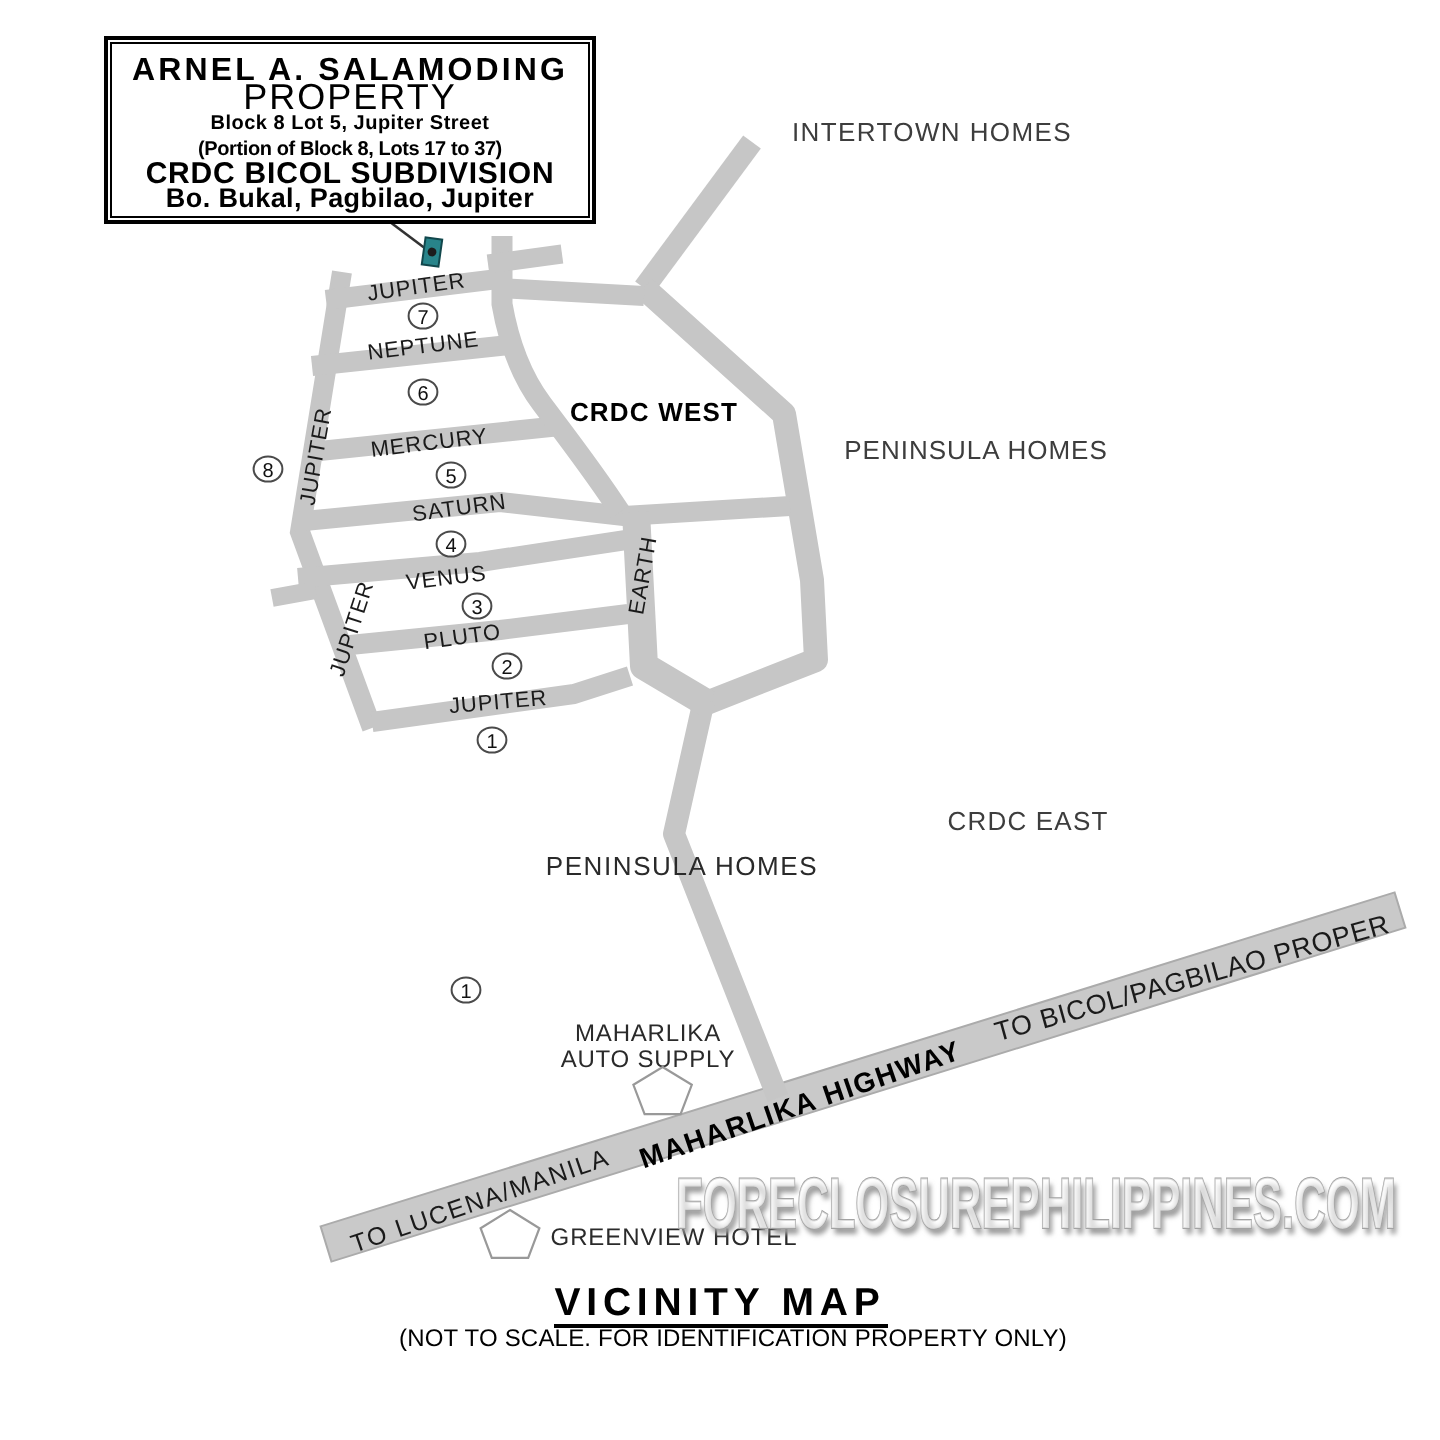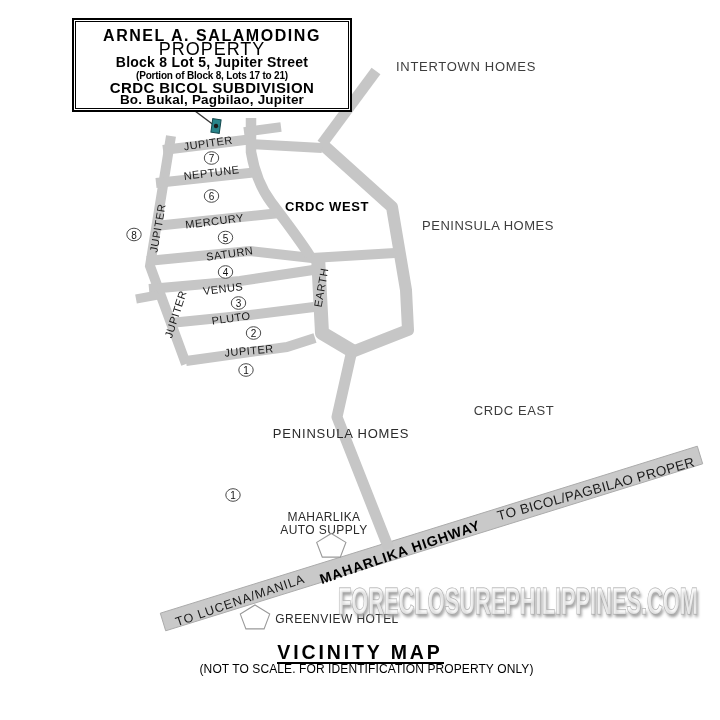--- a/index.html
+++ b/index.html
@@ -177,30 +177,30 @@
     <defs>
           <filter id="wblur" x="-10%" y="-10%" width="120%" height="130%">
             <feGaussianBlur stdDeviation="1.4"></feGaussianBlur>
           </filter>
         </defs>
     <text x="338" y="614" textLength="360" lengthAdjust="spacingAndGlyphs" fill="#9c9c9c" filter="url(#wblur)" transform="translate(1.5,3)">FORECLOSUREPHILIPPINES.COM</text>
     <text x="338" y="614" textLength="360" lengthAdjust="spacingAndGlyphs" fill="#ffffff" fill-opacity="0.62" stroke="#a3a3a3" stroke-width="1" style="paint-order:stroke fill">FORECLOSUREPHILIPPINES.COM</text>
   </g>
 </svg>
 
-<div style="position:absolute;left:72px;top:18px;width:242px;height:90px;border:2px solid #000;background:#fff;padding-left:34px;">
+<div style="position:absolute;left:52px;top:18px;width:242px;height:90px;border:2px solid #000;background:#fff;">
   <div style="position:absolute;left:1px;top:1px;right:1px;bottom:1px;border:1px solid #000;"></div>
 
   <div class="tl" style="top:15.5px;font-size:16px;font-weight:bold;letter-spacing:1.55px;">ARNEL A. SALAMODING</div>
 
   <div class="tl" style="top:29px;font-size:18px;letter-spacing:1px;">PROPERTY</div>
 
-  <div class="tl" style="top:42px;font-size:14px;font-weight:bold;letter-spacing:0.25px;">Block 8 Lot 5, Jupiter Street</div>
-
-  <div class="tl" style="top:55px;font-size:10px;font-weight:bold;letter-spacing:-0.2px;">(Portion of Block 8, Lots 17 to 21)</div>
+  <div class="tl" style="top:42px;font-size:10px;font-weight:bold;letter-spacing:0.25px;">Block 8 Lot 5, Jupiter Street</div>
+
+  <div class="tl" style="top:55px;font-size:10px;font-weight:bold;letter-spacing:-0.2px;">(Portion of Block 8, Lots 17 to 37)</div>
 
   <div class="tl" style="top:66.5px;font-size:15px;font-weight:bold;letter-spacing:0.4px;">CRDC BICOL SUBDIVISION</div>
 
   <div class="tl" style="top:79px;font-size:13.5px;font-weight:bold;letter-spacing:0.2px;">Bo. Bukal, Pagbilao, Jupiter</div>
 </div>
 
 <div class="tl" style="top:651.5px;font-size:19.5px;font-weight:bold;letter-spacing:2.9px;">VICINITY MAP</div>
 
 <div style="position:absolute;left:277px;top:661.5px;width:167px;height:2.2px;background:#000;"></div>
 

